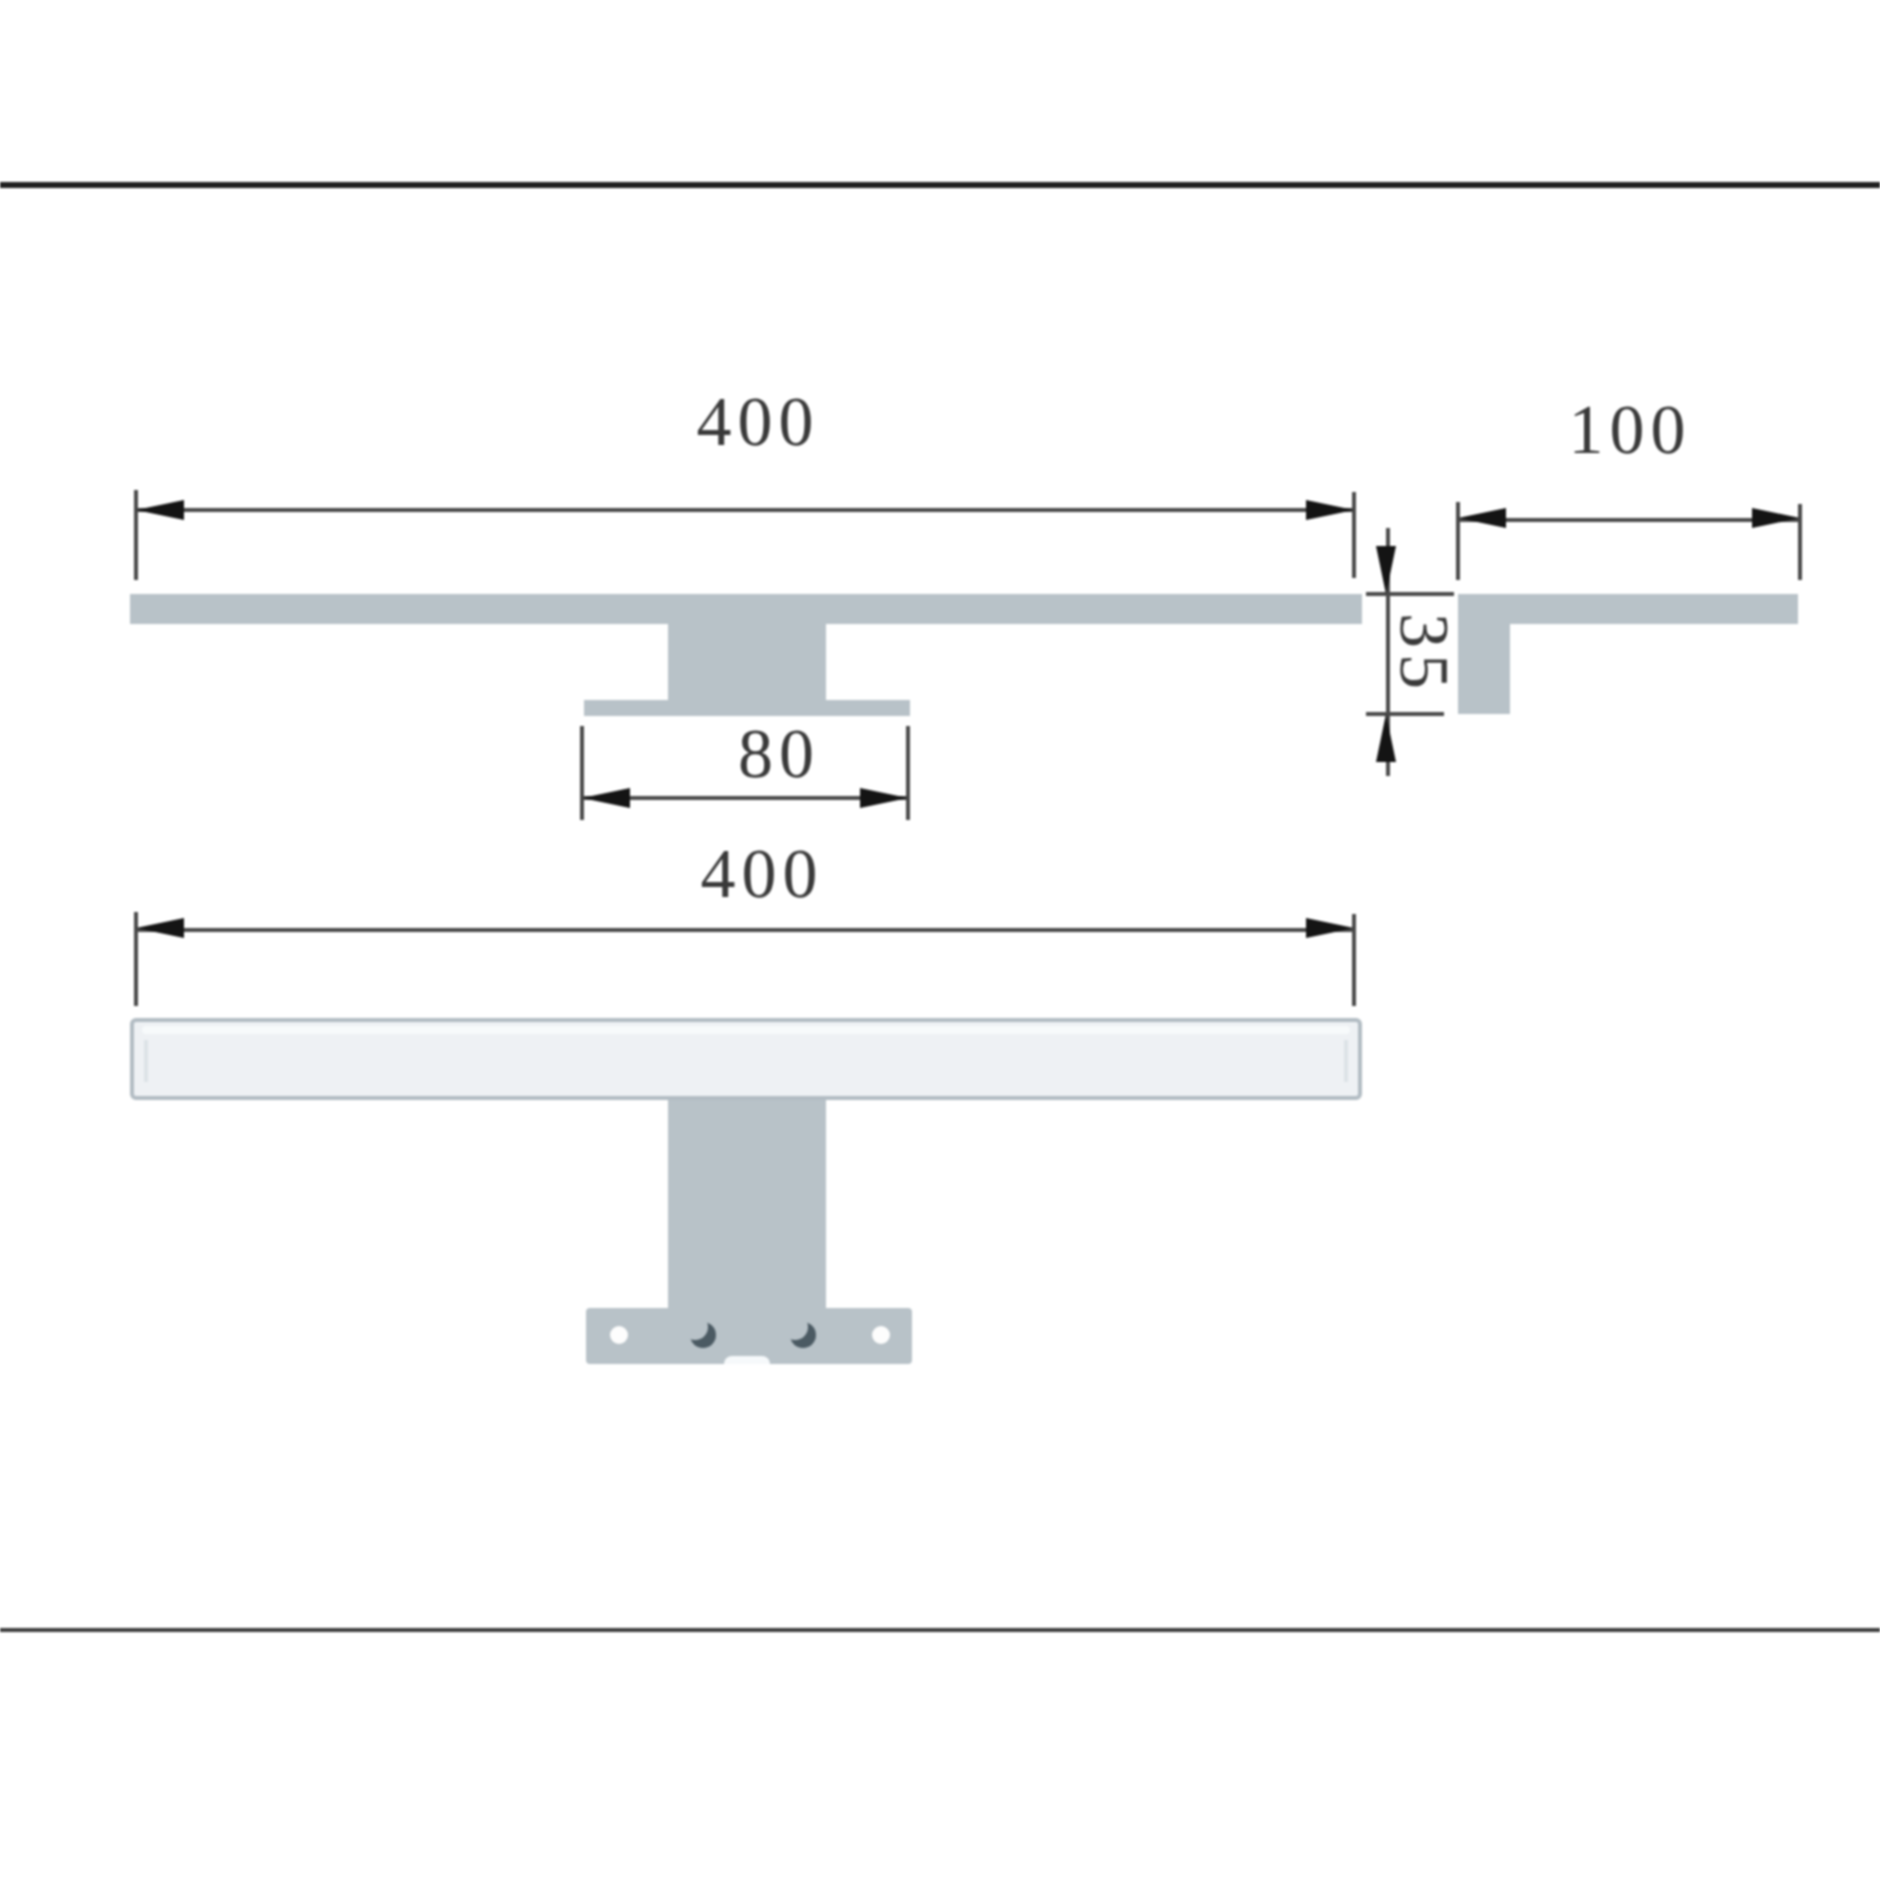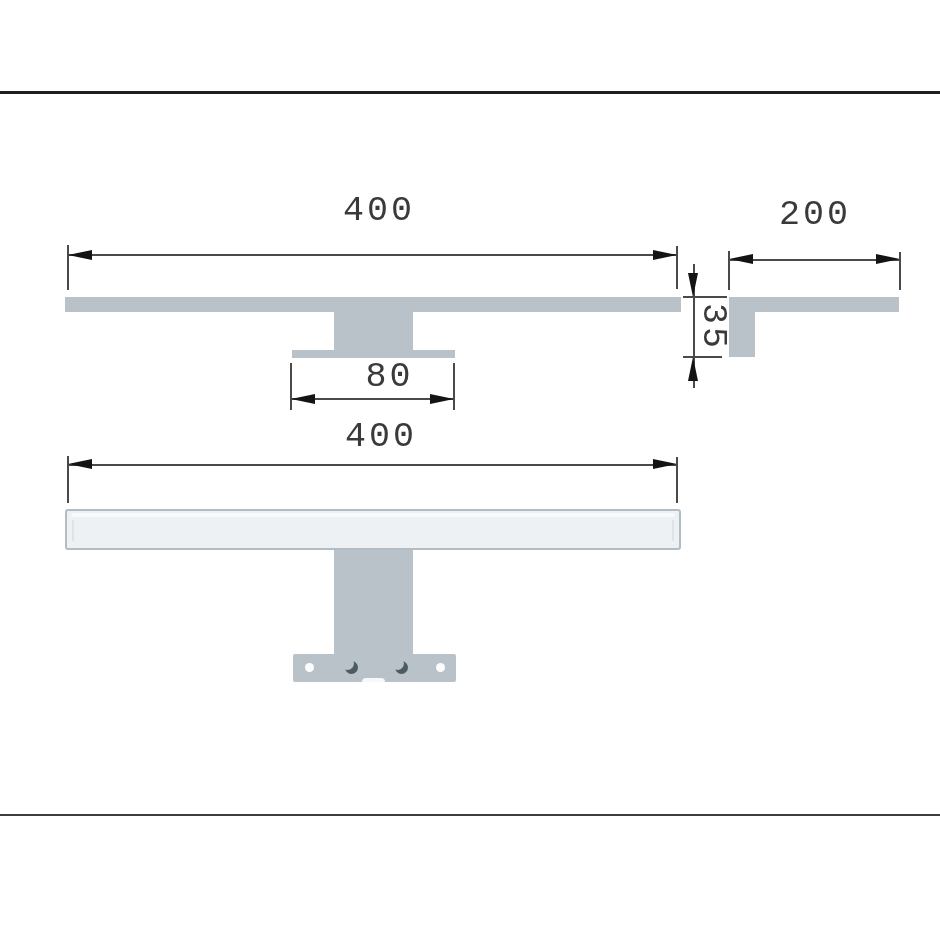--- a/index.html
+++ b/index.html
@@ -1,18 +1,18 @@
 <!DOCTYPE html>
 <html style="--background: #ffffff; --frame_top: #1f1f1f; --frame_bottom: #3d3d3d; --part_fill: #b8c2c8; --tube_fill: #eef1f4; --tube_border: #b2bcc3; --slot_color: #4b5a63; --dim_line: #4a4a4a; --arrow: #141414; --text_color: #3a3a3a;"><head>
 <meta charset="utf-8">
 <style>
   html,body{margin:0;padding:0;background:#fff;}
   .canvas{
     position:relative;width:940px;height:940px;background:var(--background,#ffffff);
-    overflow:hidden;filter:blur(0.5px);font-family:Liberation Mono, monospace;
+    overflow:hidden;filter:blur(0.5px);font-family:Liberation Serif, serif;
   }
   .frame-line{position:absolute;left:0;width:940px;}
   .frame-top{top:91px;height:2.5px;background:var(--frame_top,#1f1f1f);}
   .frame-bottom{top:814px;height:2px;background:var(--frame_bottom,#3d3d3d);}
 
   .part{position:absolute;background:var(--part_fill,#b8c2c8);}
 
   
   .tv-bar{left:65px;top:297px;width:616px;height:15px;}
   .tv-stem{left:334px;top:312px;width:79px;height:38px;}
@@ -94,21 +94,21 @@
   <div>
     <div class="dim-text" style="left:379px;top:211px;">400</div>
     <div class="dim-line" style="left:66.5px;top:245px;width:2px;height:45px;"></div>
     <div class="dim-line" style="left:676px;top:246px;width:2px;height:43px;"></div>
     <div class="dim-line" style="left:68px;top:254px;width:609px;height:2px;"></div>
     <div class="arrow arrow-left" style="left:68px;top:249.5px;"></div>
     <div class="arrow arrow-right" style="left:653px;top:249.5px;"></div>
   </div>
 
   <div>
-    <div class="dim-text" style="left:815px;top:215px;">200</div>
+    <div class="dim-text" style="left:815px;top:215px;">100</div>
     <div class="dim-line" style="left:727.5px;top:251px;width:2px;height:39px;"></div>
     <div class="dim-line" style="left:899px;top:252px;width:2px;height:38px;"></div>
     <div class="dim-line" style="left:728.5px;top:258.5px;width:171px;height:2px;"></div>
     <div class="arrow arrow-left" style="left:728.5px;top:254px;"></div>
     <div class="arrow arrow-right" style="left:876px;top:254px;"></div>
   </div>
 
   <div>
     <div class="dim-text vertical" style="left:712px;top:327px;">35</div>
     <div class="dim-line" style="left:692.5px;top:264px;width:2px;height:124px;"></div>

